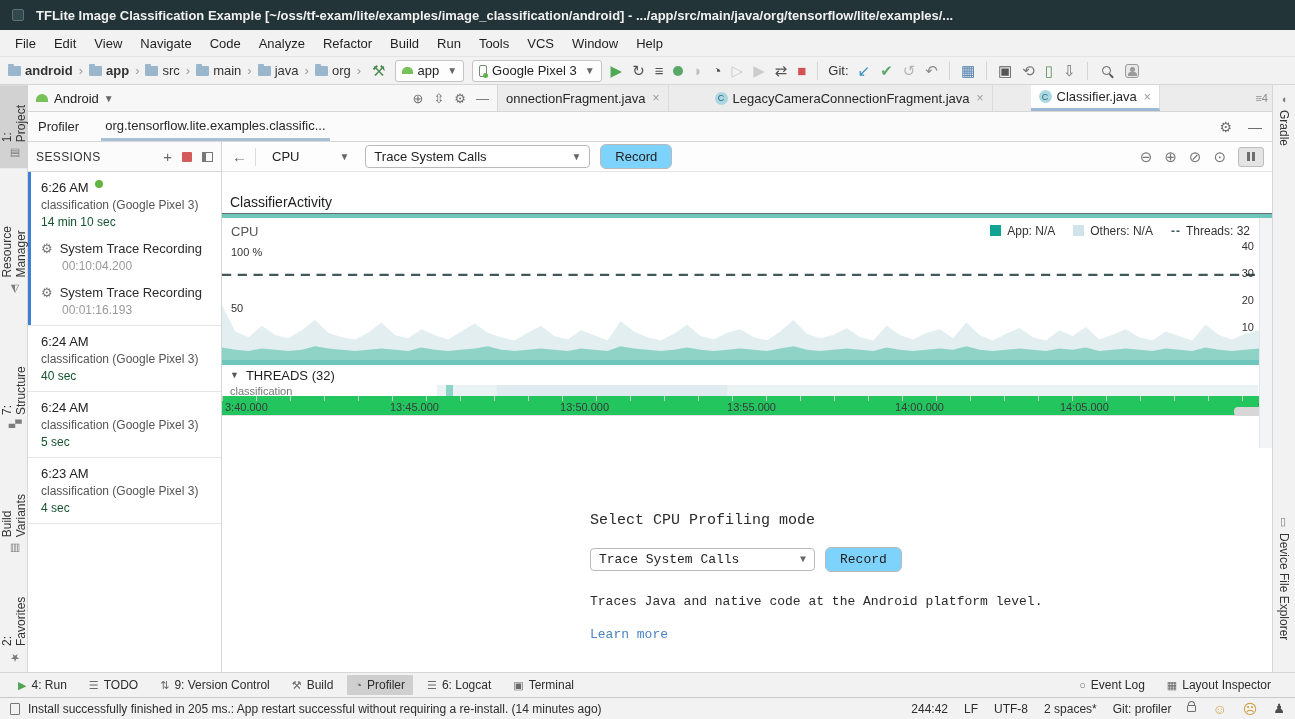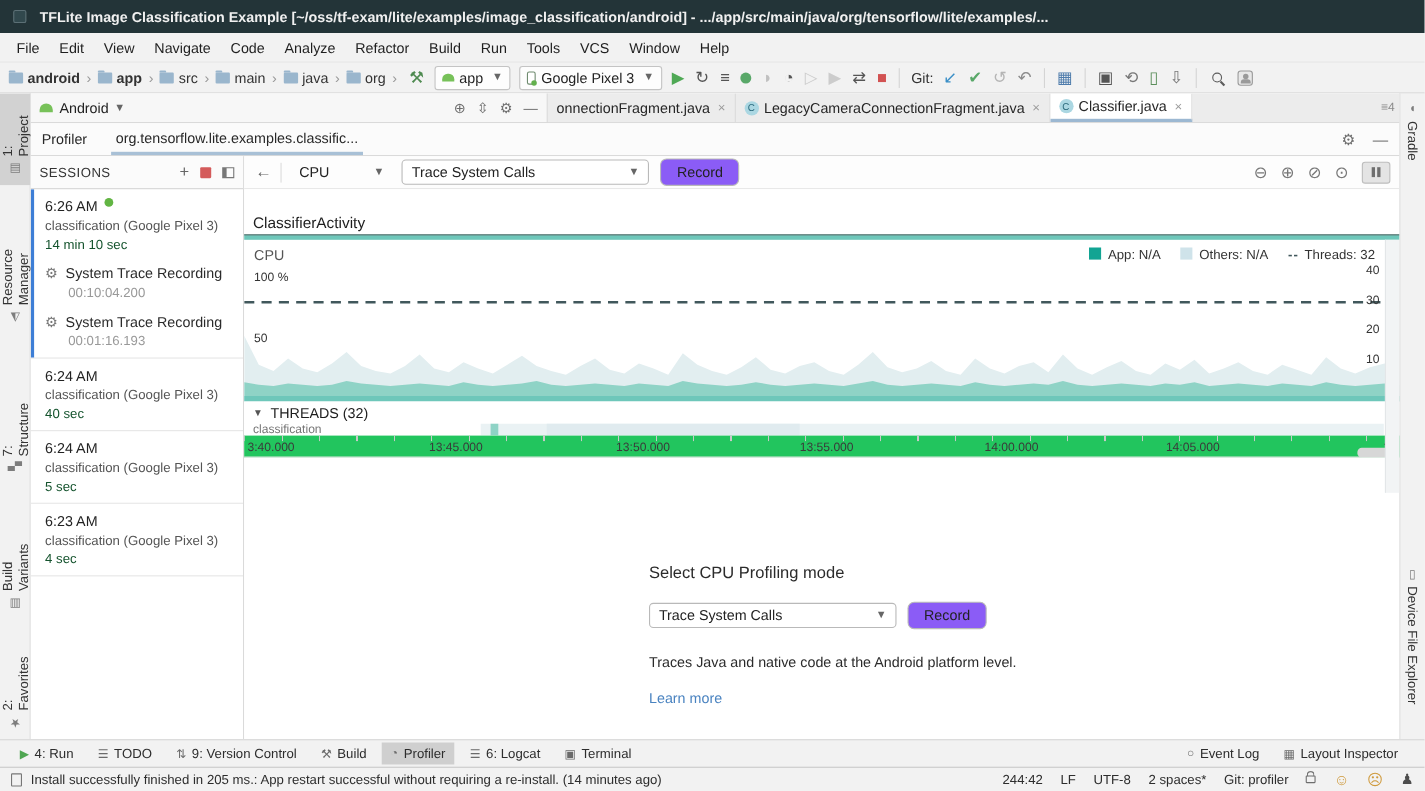--- a/index.html
+++ b/index.html
@@ -55,21 +55,21 @@
   #main { position:absolute; left:28px; top:85px; width:1244px; height:587px; background:#fff; display:flex; flex-direction:column; }
 
   
   #row-top { height:27px; display:flex; border-bottom:1px solid #d6d6d6; background:#f7f7f7; }
   #project-header { width:470px; display:flex; align-items:center; padding:0 8px; border-right:1px solid #d6d6d6; }
   #project-header .droid2 { width:12px; height:8px; background:#77c159; border-radius:6px 6px 0 0; margin-right:6px; }
   #project-header .lbl { font-size:13px; color:#222; }
   #project-header .arrow { font-size:10px; color:#666; margin-left:5px; }
   #project-header .spacer { flex:1; }
   #project-header .hic { color:#6e6e6e; font-size:13px; margin-left:10px; }
-  #editor-tabs { flex:1; display:flex; align-items:stretch; background:#ececec; overflow:hidden; }
+  #editor-tabs { flex:1; display:flex; align-items:stretch; background:#ececec; overflow:hidden;gap:38px; }
   .etab { display:flex; align-items:center; padding:0 8px; font-size:13px; color:#262626; border-right:1px solid #dcdcdc; white-space:nowrap; }
   .etab .cic { width:13px; height:13px; border-radius:50%; background:#abd7e2; color:#2b6a7c; font-size:9px; display:flex; align-items:center; justify-content:center; margin-right:5px; }
   .etab .x { color:#9a9a9a; margin-left:7px; font-size:12px; }
   .etab.active { background:#ffffff; border-bottom:3px solid #9cb8d2; }
   #tabs-right { display:flex; align-items:center; margin-left:auto; padding-right:4px; color:#8a8a8a; font-size:11px; gap:6px; }
 
   
   #profiler-header { height:30px; background:#fbfbfb; border-bottom:1px solid #d6d6d6; display:flex; align-items:flex-end; padding:0 10px; }
   #profiler-header .wlabel { font-size:13px; color:#282828; padding:6px 4px 7px 0; }
   #profiler-header .ptab { font-size:13px; color:#282828; margin-left:18px; padding:6px 4px 5px 4px; border-bottom:3px solid #a8c0d6; }
@@ -100,21 +100,21 @@
   
   #stage { flex:1; display:flex; flex-direction:column; min-width:0; position:relative; }
   #stage-toolbar { height:30px; display:flex; align-items:center; padding:0 8px; border-bottom:1px solid #e6e6e6; background:#fdfdfd; }
   #stage-toolbar .back { font-size:15px; color:#666; margin:0 8px 0 2px; }
   #stage-toolbar .vsep { width:1px; height:18px; background:#dcdcdc; margin-right:10px; }
   .naked-combo { display:flex; align-items:center; font-size:13px; color:#222; padding:0 6px; }
   .naked-combo .arrow { margin-left:40px; color:#666; font-size:10px; }
   .trace-combo { width:225px; display:flex; align-items:center; background:#fff; border:1px solid #b9b9b9; border-radius:4px;
     height:23px; padding:0 8px; margin-left:10px; font-size:13px; color:#222; }
   .trace-combo .arrow { margin-left:auto; color:#666; font-size:10px; }
-  .btn { background:#8b5cf6; border:1px solid #b9b9b9; border-radius:6px; height:25px; padding:0 14px;
+  .btn { background:#7dd3fc; border:1px solid #b9b9b9; border-radius:6px; height:25px; padding:0 14px;
     font-size:13px; color:#222; margin-left:10px; display:flex; align-items:center; }
   #stage-toolbar .zoomset { margin-left:auto; display:flex; align-items:center; gap:12px; color:#787878; font-size:15px; }
   .pausebtn { width:26px; height:20px; background:#e4e4e4; border:1px solid #bdbdbd; border-radius:3px;
     display:flex; align-items:center; justify-content:center; gap:2px; }
   .pausebtn i { width:3px; height:9px; background:#6e6e6e; display:block; }
 
   
   #graphs { position:relative; background:#fff; }
   #activity-row { height:46px; position:relative; }
   #activity-row .alabel { position:absolute; left:8px; bottom:8px; font-size:14px; color:#1d1d1d; }
@@ -140,21 +140,21 @@
   #thread-row .band2 { position:absolute; left:275px; width:230px; top:0; bottom:0; background:#e0ebef; }
   #thread-row .ttick { position:absolute; left:224px; width:7px; top:0; bottom:0; background:#8fd3c6; }
   #timeline { height:20px; position:relative; border-bottom:1px solid #e3e3e3; background:#22c55e; }
   #timeline .minors { position:absolute; left:0; right:14px; top:0; height:5px;
     background:repeating-linear-gradient(to right, #c9c9c9 0 1px, transparent 1px 34px); }
   .tl { position:absolute; top:5px; font-size:11px; color:#3a3a3a; white-space:nowrap; }
   #tl-thumb { position:absolute; right:1px; top:11px; width:37px; height:9px; background:#d7d7d7; border-radius:4px; }
 
   
   #mode-pane { flex:1; background:#fff; position:relative; }
-  #mode-box { position:absolute; left:368px; top:96px; }
+  #mode-box { position:absolute; left:368px; top:96px;font-family:Liberation Mono, monospace; }
   #mode-box .mtitle { font-size:15px; color:#2b2b2b; }
   #mode-box .mrow { display:flex; align-items:center; margin-top:18px; }
   #mode-box .mrow .trace-combo { margin-left:0; }
   #mode-box .mdesc { font-size:13px; color:#2b2b2b; margin-top:22px; }
   #mode-box .mlink { font-size:13px; color:#4a83c0; margin-top:18px; cursor:pointer; }
 
   
   #bottom-bar { position:absolute; left:0; top:672px; width:1295px; height:25px;
     background:#f2f2f2; border-top:1px solid #d6d6d6; display:flex; align-items:center; padding:0 10px; font-size:12px; color:#2d2d2d; }
   .bitem { display:flex; align-items:center; gap:5px; padding:3px 8px; margin-right:6px; cursor:default; white-space:nowrap; }

